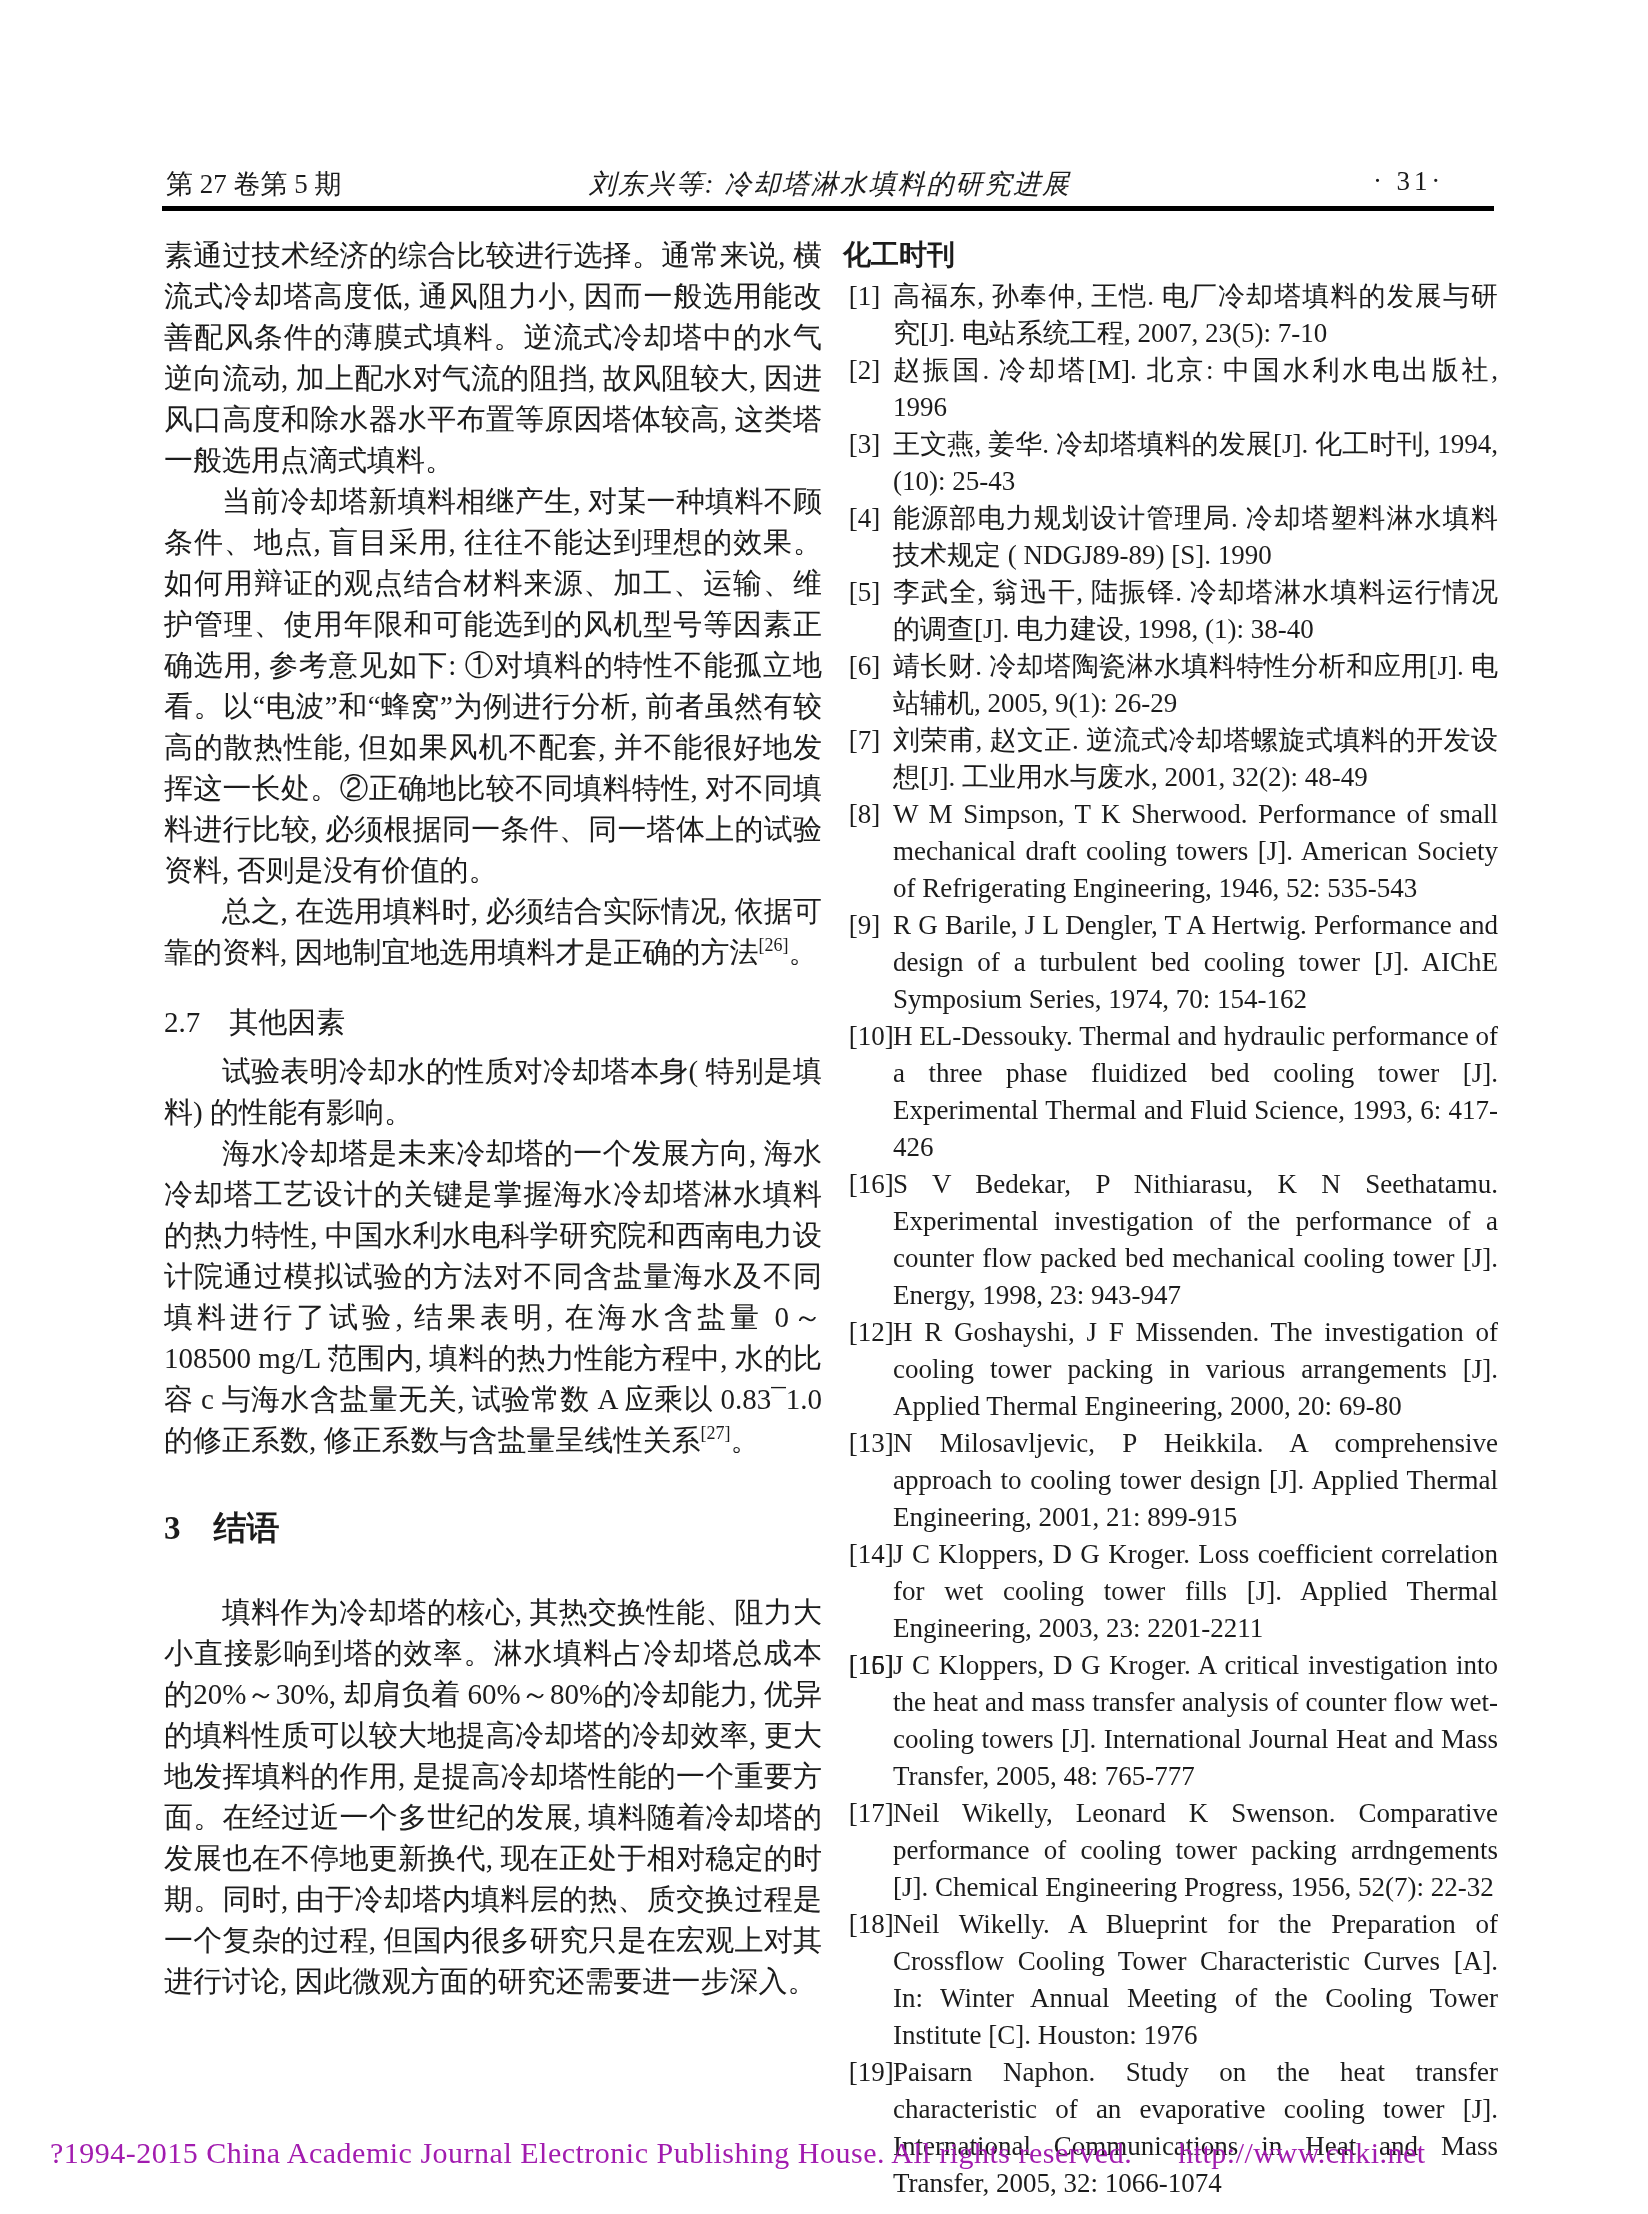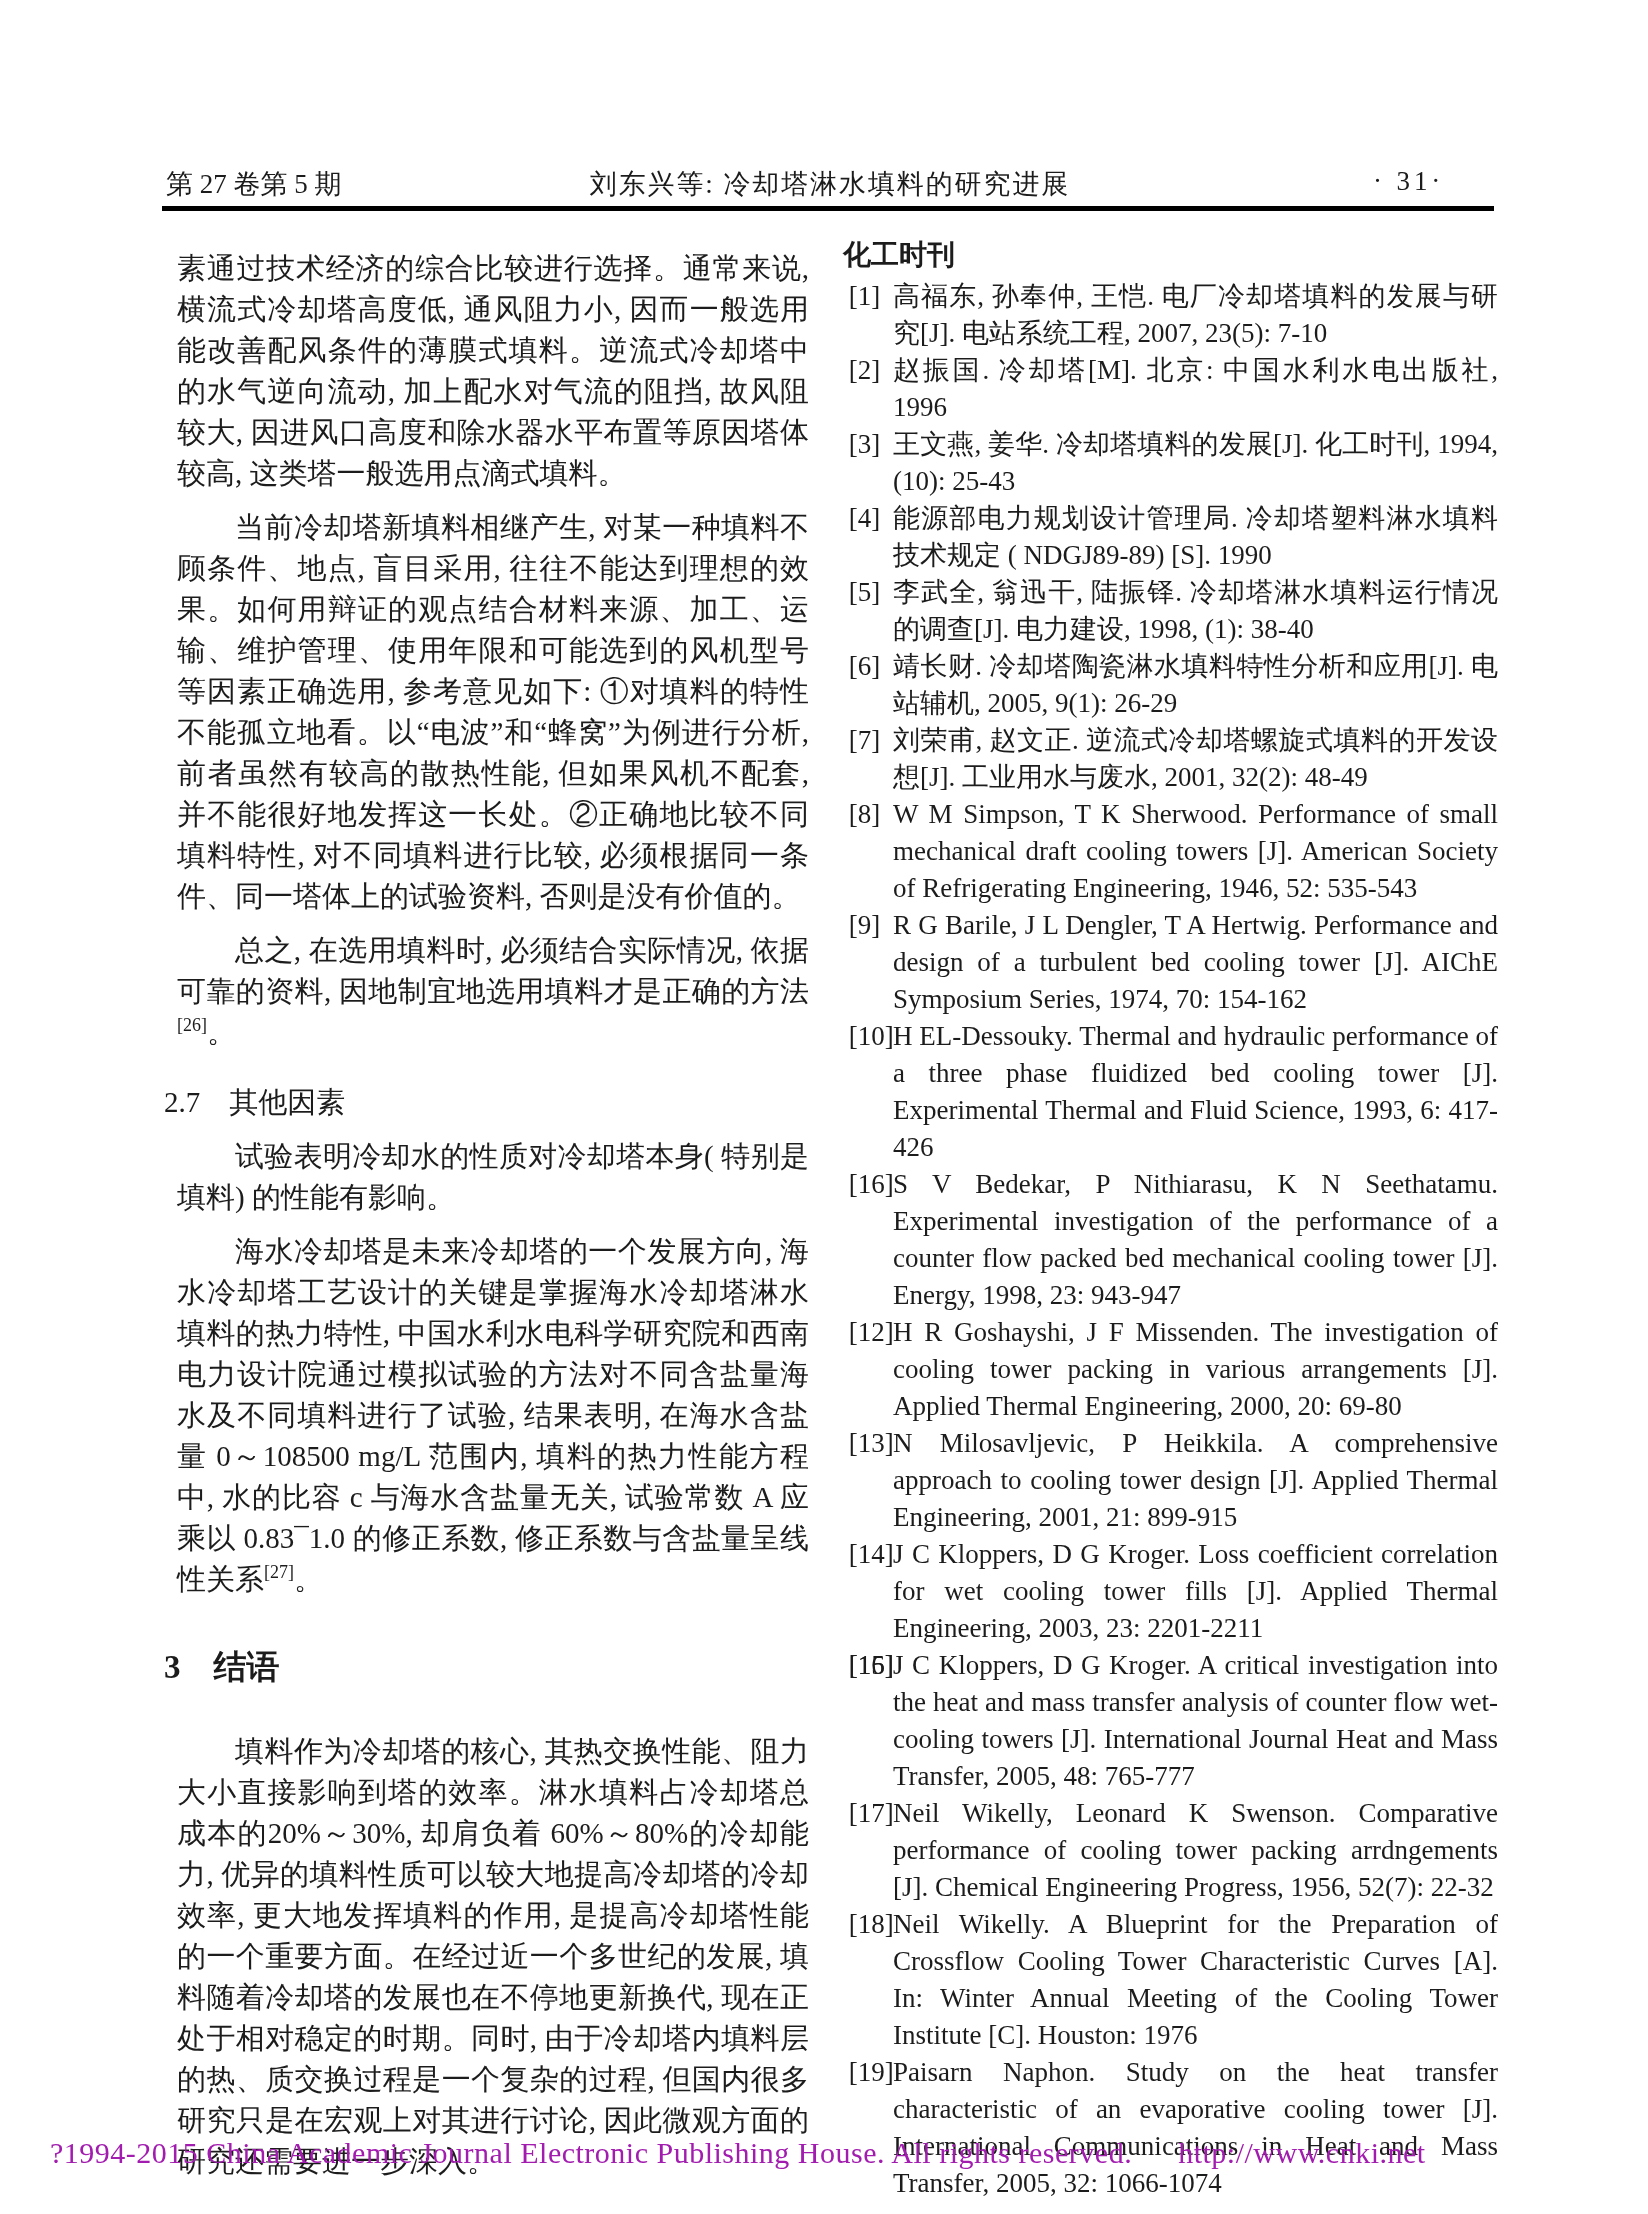--- a/index.html
+++ b/index.html
@@ -7,33 +7,33 @@
     position:relative;
     width:1648px;height:2215px;
     background:#ffffff;
     font-family:"Liberation Serif","DejaVu Serif",serif;
     color:#1c1c1c;
     overflow:hidden;
   }
   
   .header{position:absolute;top:166px;left:164px;width:1332px;height:39px;font-size:27px;}
   .header-left{position:absolute;left:1.9px;top:0;}
-  .header-center{position:absolute;left:0;right:0;top:0;text-align:center;letter-spacing:1.9px;}
+  .header-center{position:absolute;left:0;right:0;top:0;text-align:center;letter-spacing:1.9px;font-style:italic;}
   .header-right{position:absolute;left:1209px;top:0;letter-spacing:3.9px;}
   .header-rule{position:absolute;top:206px;left:162px;width:1332px;height:4.8px;background:#000;}
   
   .col-left{
     position:absolute;left:164px;top:235px;width:658px;
     font-size:29px;line-height:41px;text-align:justify;
   }
   .col-right{
     position:absolute;left:843px;top:235px;width:655px;
     font-size:27px;line-height:37px;text-align:justify;
   }
-  .para{margin:13px;}
+  .para{margin:0;}
   .para.indent{text-indent:2em;}
   sup{font-size:0.62em;line-height:0;vertical-align:super;}
   .sec-head{font-weight:normal;font-size:29px;margin:29px 0 7.7px 0;text-indent:0;}
   .sec-head-major{font-weight:bold;font-size:33px;line-height:46px;margin:44px 0 41px 0;text-indent:0;}
   
   .ref-head{font-weight:bold;font-size:28px;line-height:39px;margin:0 0 3.9px 0;}
   .ref{position:relative;padding-left:50px;margin:0;}
   .ref-label{position:absolute;left:5.8px;top:0;}
   
   .footer{

